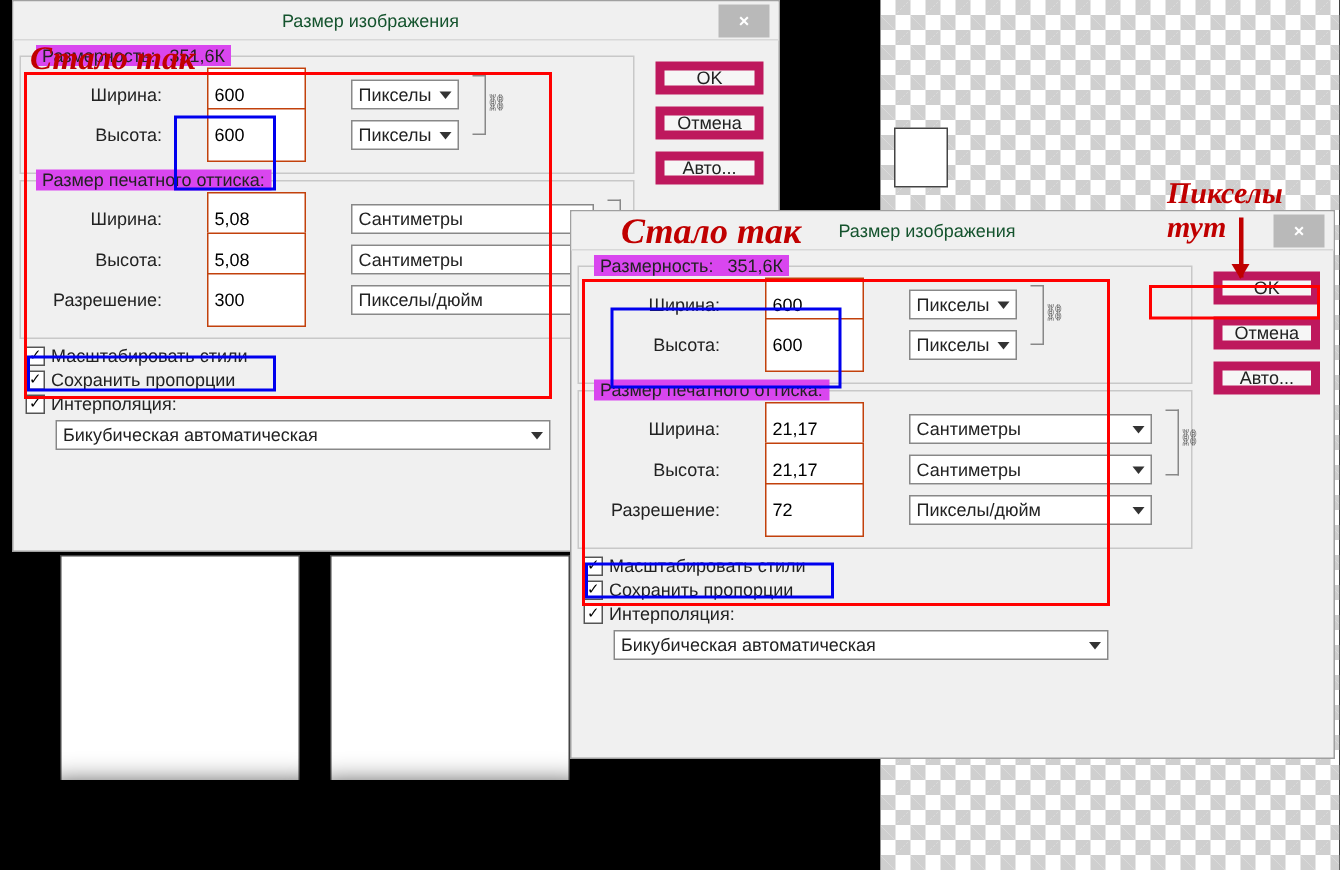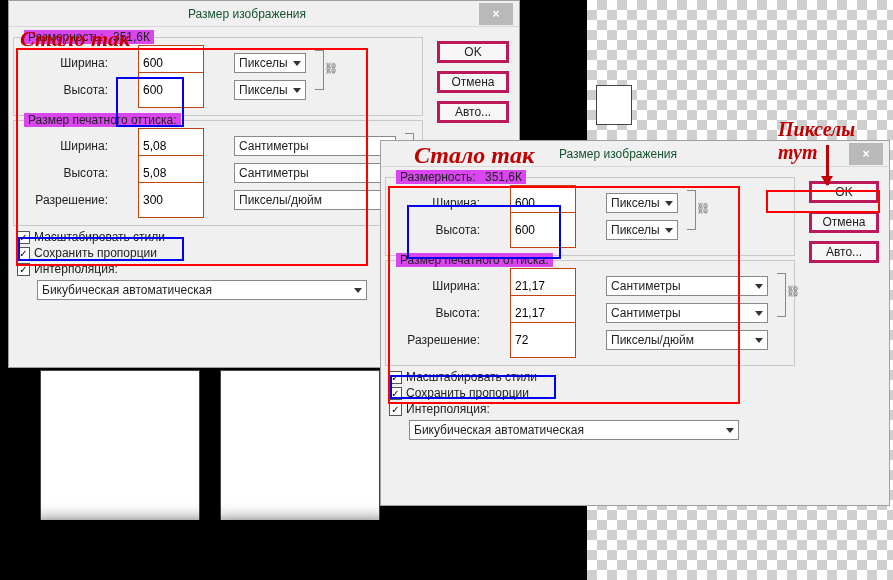--- a/index.html
+++ b/index.html
@@ -28,21 +28,21 @@
     align-items:center;justify-content:center;color:#fff;font-weight:bold;cursor:default;}
   .group{border:1px solid #c8c8c8;margin:4px;position:relative;padding:10px 6px 10px 6px;}
   .group .legend{position:absolute;top:-8px;left:10px;background:#d946ef;padding:0 4px;font-size:12px;}
   .row{display:flex;align-items:center;margin:3px 0;height:24px;gap:24px;}
   .lbl{width:94px;text-align:right;padding-right:6px;font-size:12px;}
   .inp{width:66px;height:36px;border:1px solid #c2410c;background:#fff;padding:0 4px;font-size:12px;}
   .sel{height:20px;border:1px solid #888;background:#fff;display:flex;
     align-items:center;justify-content:space-between;padding:0 4px;font-size:12px;}
   .chev{width:0;height:0;border-left:4px solid transparent;border-right:4px solid transparent;
     border-top:5px solid #333;}
-  .btn{height:22px;border:3px solid #be185d;background:#f6f6f6;
+  .btn{height:22px;border:6px solid #be185d;background:#f6f6f6;
     display:flex;align-items:center;justify-content:center;font-size:12px;padding:0 8px;}
   .link-bracket{width:14px;height:44px;position:relative;margin-left:6px;}
   .link-bracket::before{content:"";position:absolute;top:2px;bottom:2px;left:3px;width:8px;
     border:1px solid #888;border-left:none;}
   .link-chain{position:absolute;left:12px;top:14px;font-size:11px;color:#555;}
   .check{display:flex;align-items:center;margin:2px 8px;font-size:12px;}
   .check .box{width:13px;height:13px;border:1px solid #555;background:#fff;margin-right:4px;
     display:flex;align-items:center;justify-content:center;font-size:10px;color:#000;}
   
   .anno{position:absolute;color:#c00000;font-family:Georgia,serif;font-style:italic;font-weight:bold;}

